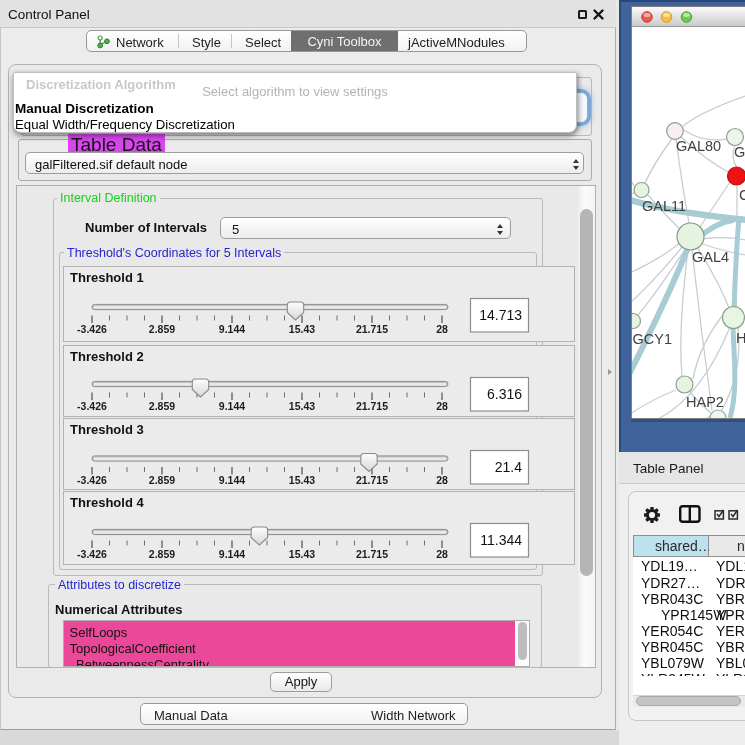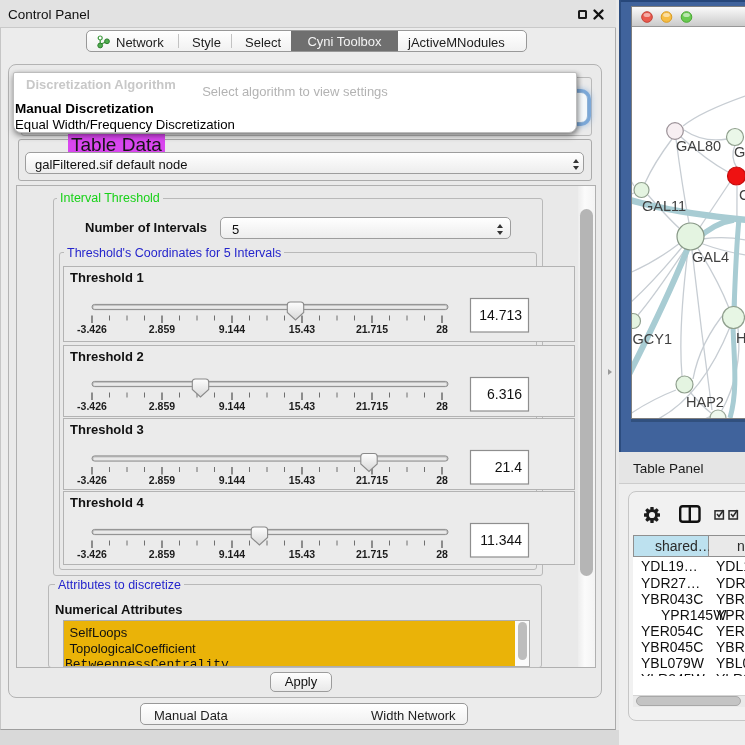--- a/index.html
+++ b/index.html
@@ -57,21 +57,21 @@
 </div>
 
 
 <div class="abs" style="left:16px;top:185px;width:580px;height:483px;background:#e9e9e9;border:1px solid #b0b0b0;"></div>
 
 <div class="abs" style="left:578px;top:186px;width:17px;height:481px;background:linear-gradient(90deg,#ededed,#fbfbfb 40%,#f3f3f3);"></div>
 <div class="abs" style="left:579.5px;top:209px;width:13px;height:367px;background:#b5b5b5;border-radius:7px;"></div>
 
 
 <div class="grp" style="left:53px;top:198px;width:490px;height:378px;"></div>
-<div class="glabel" style="left:57px;top:191px;color:#17d117;">Interval Threshold</div>
+<div class="glabel" style="left:57px;top:191px;color:#17d117;">Interval Definition</div>
 <div class="abs" style="left:85px;top:220px;font-size:13px;font-weight:bold;color:#111;">Number of Intervals</div>
 <div class="combo" style="left:220px;top:217px;width:291px;height:22px;">
   <div class="abs" style="left:11px;top:3.5px;">5</div>
   <div class="abs" style="left:276px;top:6px;width:0;height:0;border-left:3.2px solid transparent;border-right:3.2px solid transparent;border-bottom:4.8px solid #333;"></div>
   <div class="abs" style="left:276px;top:12.5px;width:0;height:0;border-left:3.2px solid transparent;border-right:3.2px solid transparent;border-top:4.8px solid #333;"></div>
 </div>
 
 
 <div class="grp" style="left:59px;top:252px;width:478px;height:318px;"></div>
 <div class="glabel" style="left:64px;top:246px;color:#2525cc;">Threshold's Coordinates for 5 Intervals</div>
@@ -223,24 +223,24 @@
       <text x="378" y="65.5" font-size="10.5" font-weight="bold" fill="#1c1c1c" text-anchor="middle">28</text>
       <path d="M 187.20000000000002,38 Q 187.20000000000002,35 190.20000000000002,35 L 200.6,35 Q 203.6,35 203.6,38 L 203.6,45.5 L 195.4,53 L 187.20000000000002,45.5 Z" fill="url(#thg)" stroke="#8a8a8a" stroke-width="1.1"></path>
 <rect x="406.5" y="31.5" width="58" height="33.5" fill="#ffffff" stroke="#8e8e8e" stroke-width="1.2"></rect>
 <text x="458" y="53" font-size="14" fill="#111" text-anchor="end">11.344</text>
 </svg></div>
 
 
 <div class="grp" style="left:48px;top:584px;width:494px;height:84px;"></div>
 <div class="glabel" style="left:55px;top:578px;color:#2525cc;">Attributes to discretize</div>
 <div class="abs" style="left:55px;top:602px;font-size:13px;font-weight:bold;color:#111;">Numerical Attributes</div>
-<div class="abs" style="left:63px;top:620px;width:467px;height:47px;background:#eab308;border:1px solid #aeaeae;overflow:hidden;font-size:13px;color:#111;">
+<div class="abs" style="left:63px;top:620px;width:467px;height:47px;background:#ec4899;border:1px solid #aeaeae;overflow:hidden;font-size:13px;color:#111;">
   <div class="abs" style="left:5.5px;top:3.5px;">SelfLoops</div>
   <div class="abs" style="left:5.5px;top:19.6px;">TopologicalCoefficient</div>
-  <div class="abs" style="left:1px;top:35.7px;font-family:Liberation Mono, monospace;">BetweennessCentrality</div>
+  <div class="abs" style="left:12px;top:35.7px;">BetweennessCentrality</div>
   <div class="abs" style="left:451px;top:0;width:15px;height:47px;background:#fbfbfb;"></div>
   <div class="abs" style="left:454px;top:1px;width:8.5px;height:38px;background:#bdbdbd;border-radius:4.5px;"></div>
 </div>
 
 
 <div class="abs" style="left:270px;top:672px;width:62px;height:20px;background:linear-gradient(#fefefe,#e9e9e9);border:1px solid #9c9c9c;border-radius:5px;text-align:center;font-size:13px;color:#111;line-height:18px;">Apply</div>
 
 
 <div class="tabbar" style="left:140px;top:703px;width:328px;height:22px;">
   <div class="abs" style="left:13px;top:3.5px;">Manual Data</div>

